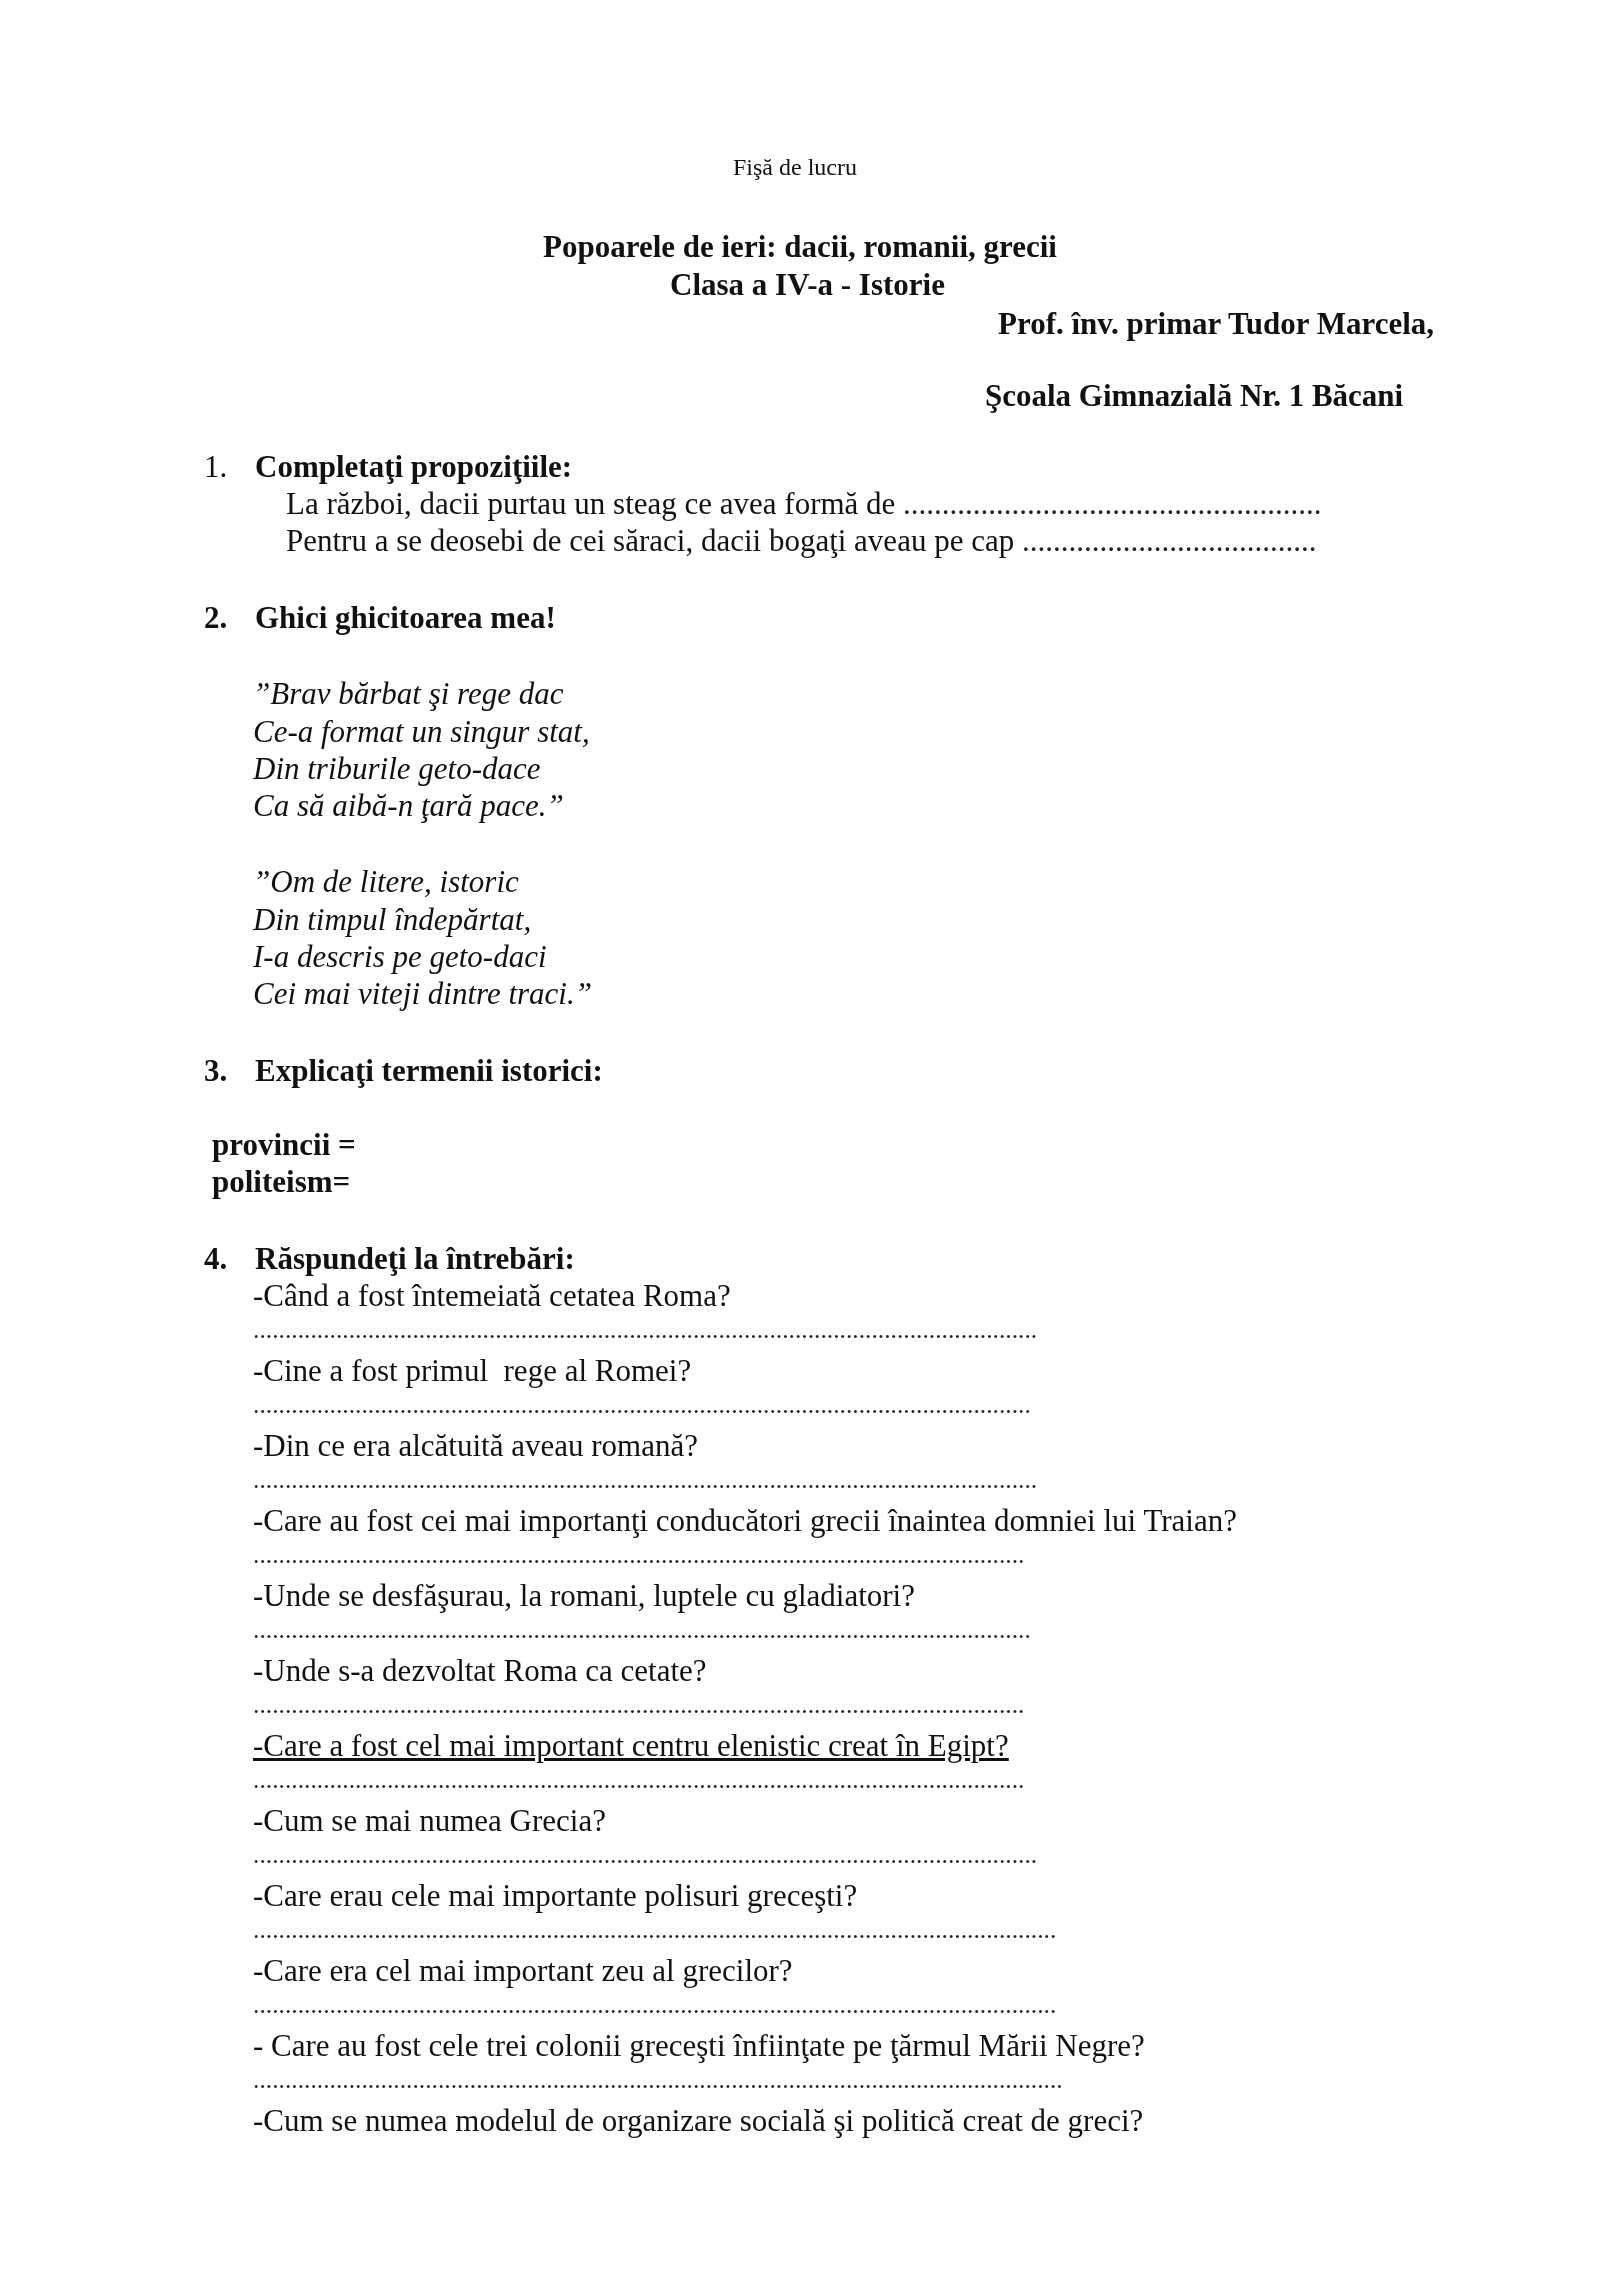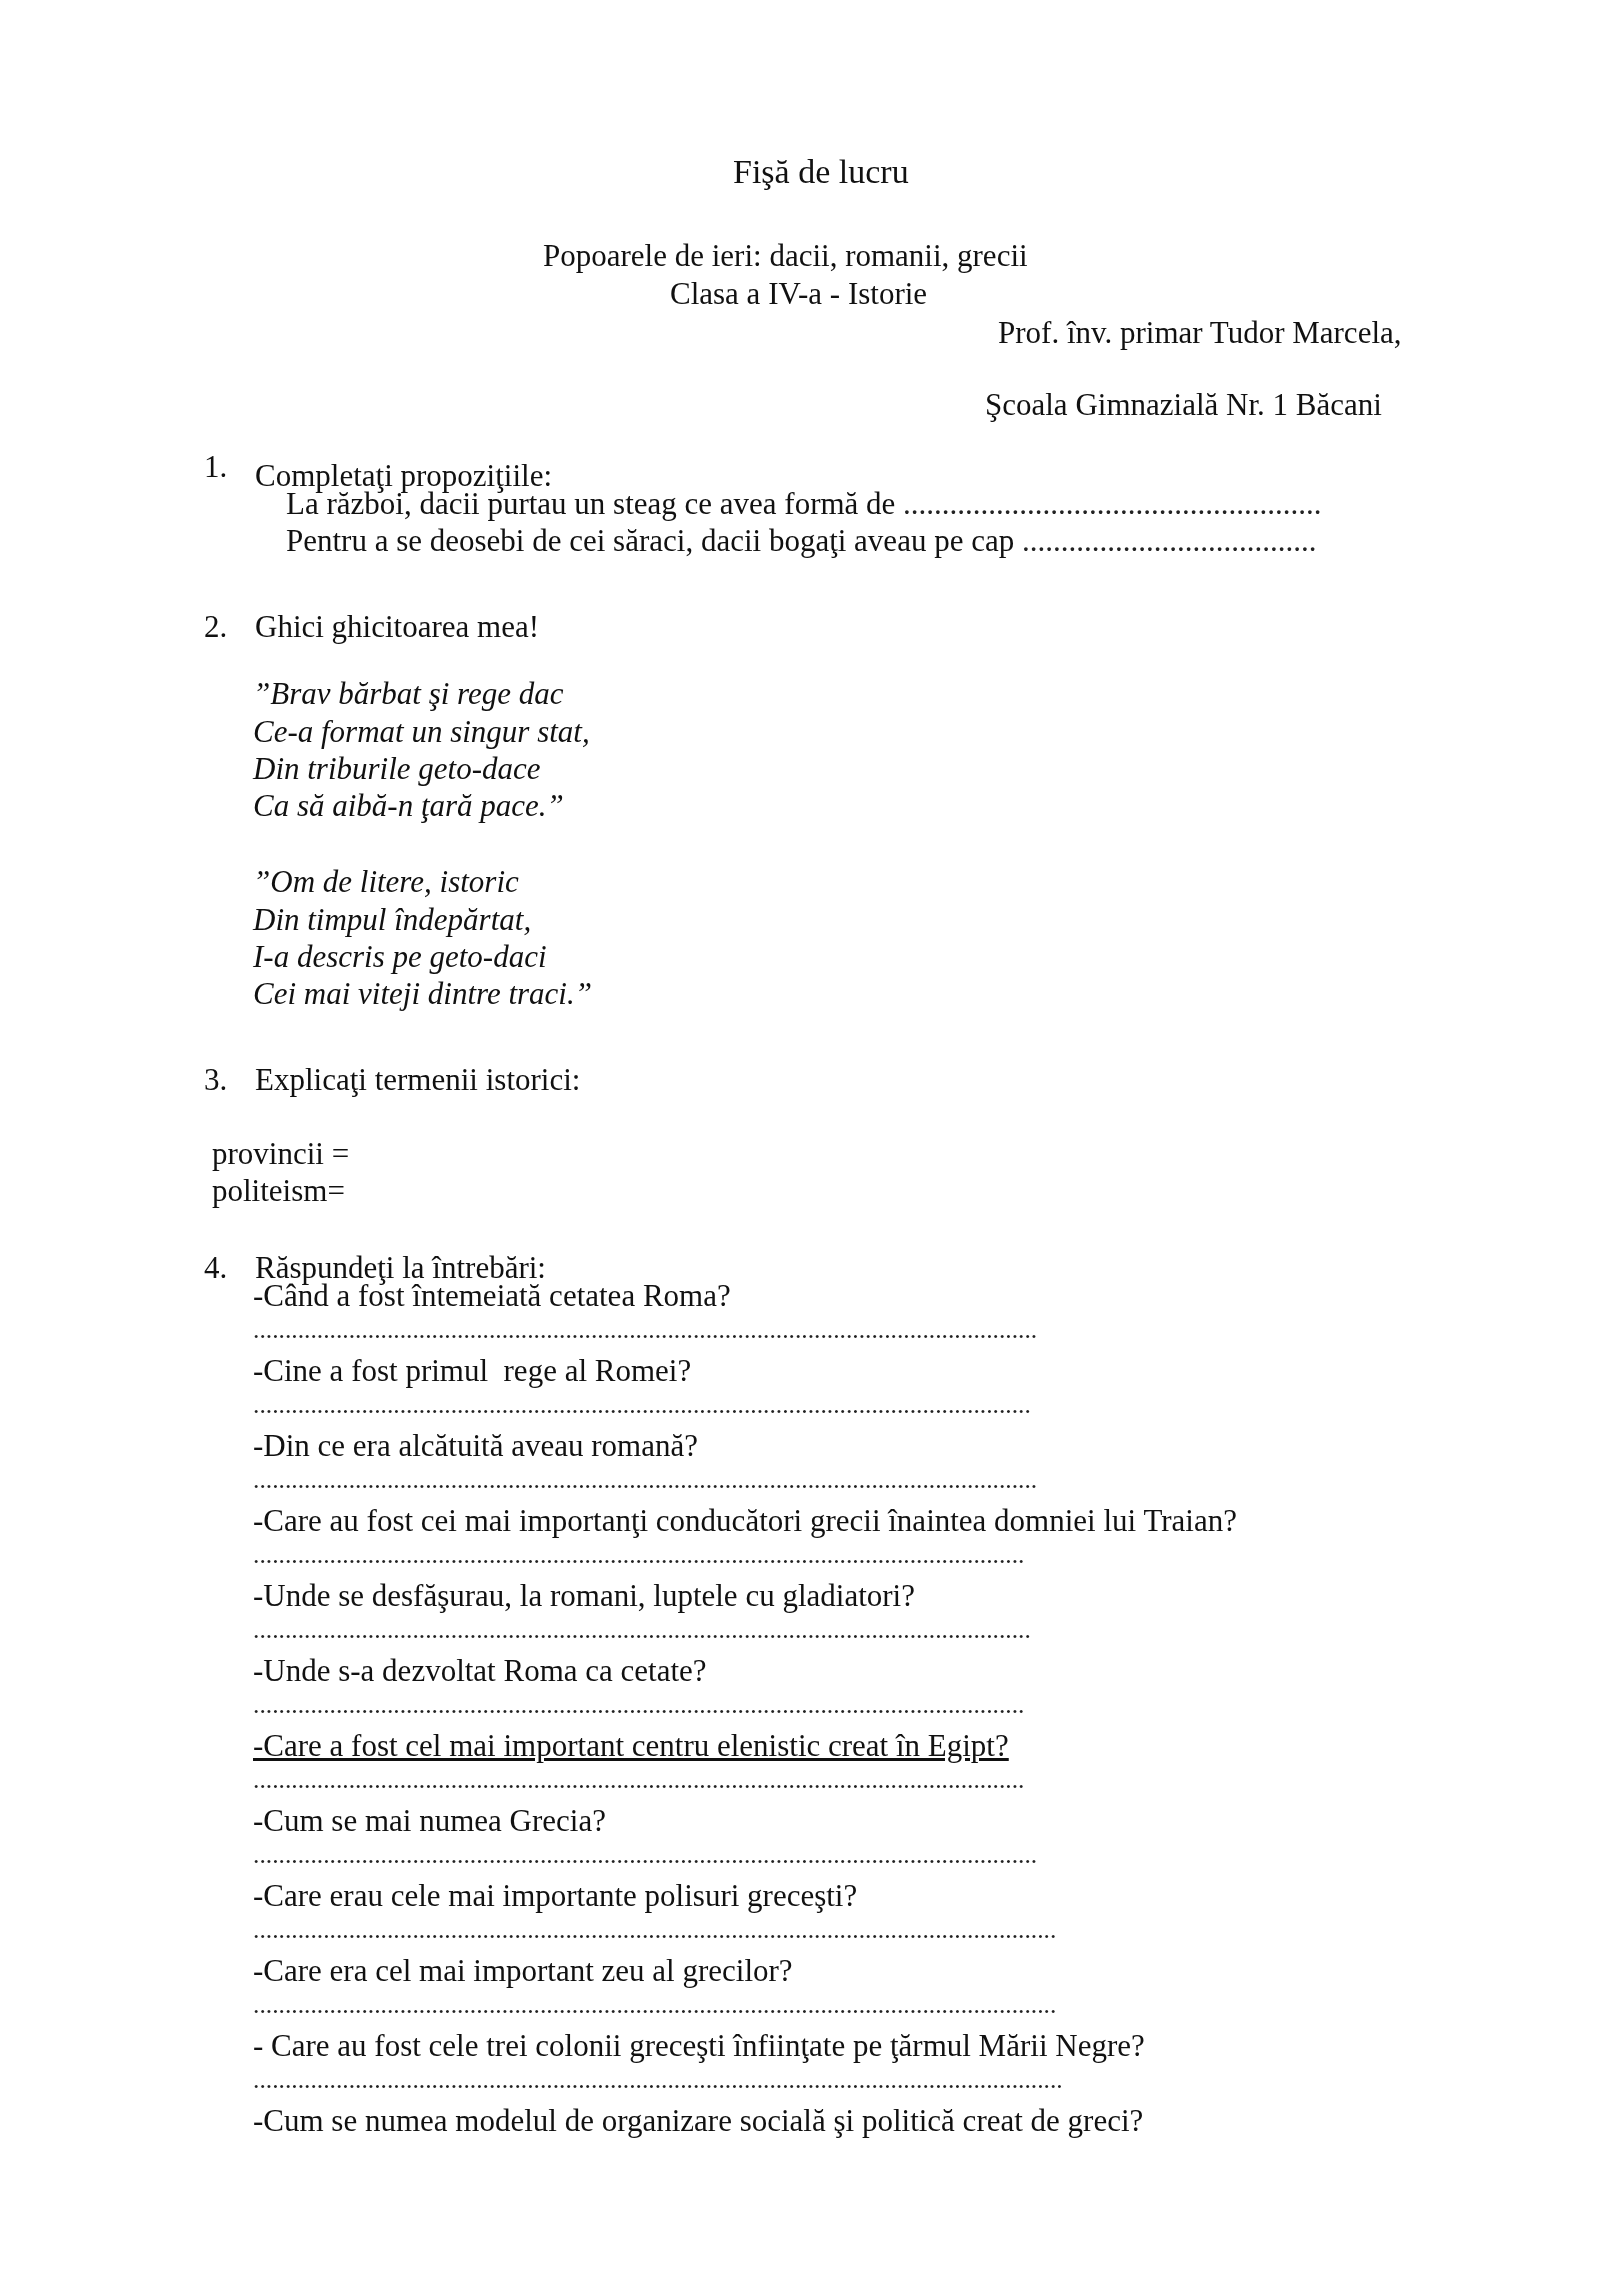--- a/index.html
+++ b/index.html
@@ -3,28 +3,28 @@
 <meta charset="utf-8">
 <style>
   html, body { margin: 0; padding: 0; background: #ffffff; }
   body {
     width: 1621px; height: 2293px; position: relative; overflow: hidden;
     font-family: "Liberation Serif", "DejaVu Serif", serif;
     color: #111111;
     font-size: 31px;
   }
   .abs { position: absolute; white-space: pre; line-height: 1; }
-  .b { font-weight: normal; margin-top: 9px; }
+  .b { font-weight: bold; }
   .i { font-style: italic; }
   .dots { letter-spacing: 0; color: #222; }
 </style>
 </head>
 <body>
 
-<div class="abs" style="left:733px; top:155px; font-size:34px;">Fişă de lucru</div>
+<div class="abs" style="left:733px; top:155px; font-size:24px;">Fişă de lucru</div>
 <div class="abs b" style="left:543px; top:231px; font-size:31px;">Popoarele de ieri: dacii, romanii, grecii</div>
 <div class="abs b" style="left:670px; top:269px; font-size:31px;">Clasa a IV-a - Istorie</div>
 <div class="abs b" style="left:998px; top:308px; font-size:31px;">Prof. înv. primar Tudor Marcela,</div>
 <div class="abs b" style="left:985px; top:380px; font-size:31px;">Şcoala Gimnazială Nr. 1 Băcani</div>
 
 <div>
   <div class="abs" style="left:204px; top:451px;">1.</div>
   <div class="abs b" style="left:255px; top:451px;">Completaţi propoziţiile:</div>
   <div class="abs" style="left:286px; top:488px;"><span>La război, dacii purtau un steag ce avea formă de </span><span class="dots">......................................................</span></div>
   <div class="abs" style="left:286px; top:525px;"><span>Pentru a se deosebi de cei săraci, dacii bogaţi aveau pe cap </span><span class="dots">......................................</span></div>

